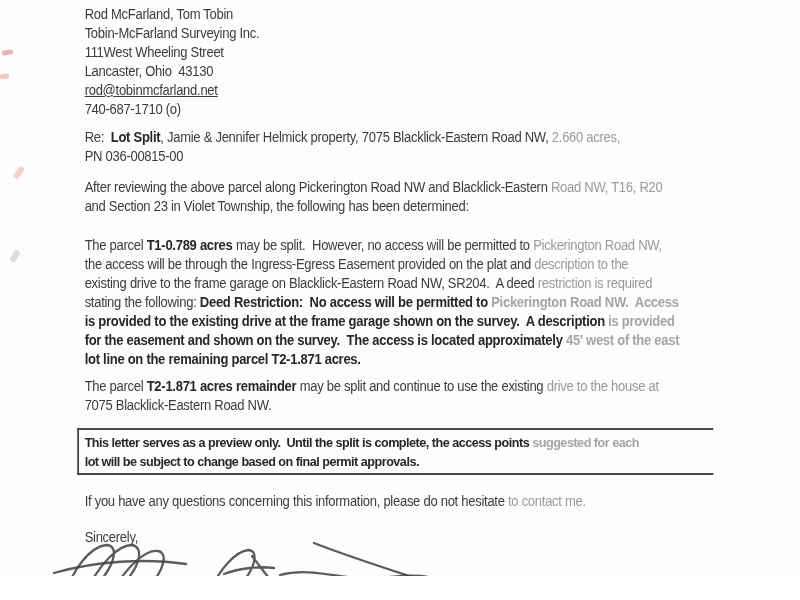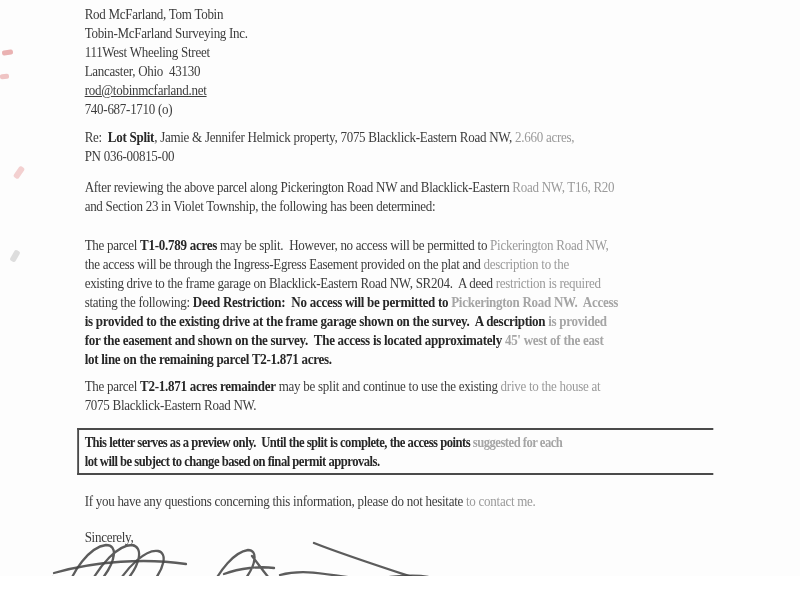--- a/index.html
+++ b/index.html
@@ -1,19 +1,19 @@
 <!DOCTYPE html>
 <html><head>
 <meta charset="utf-8">
 <style>
   html,body { margin:0; padding:0; background:#ffffff; }
   .page {
     position:relative; width:800px; height:576px; overflow:hidden;
     background:#fdfdfd;
-    font-family:Liberation Serif, serif;
+    font-family:Liberation Sans, sans-serif;
   }
   
   .content-scale {
     position:absolute; left:0; top:0; width:860px;
     transform:scaleX(0.93); transform-origin:0 0;
     padding:5px 0 0 91px;
   }
   .block { position:relative; }
   .line {
     white-space:pre; height:19px; line-height:19px;

